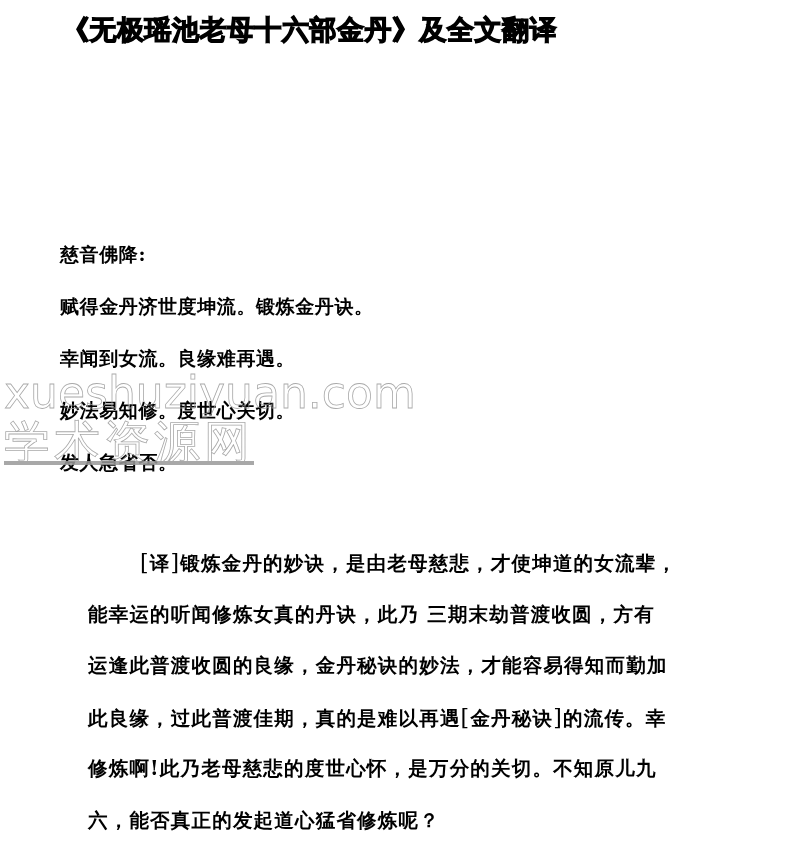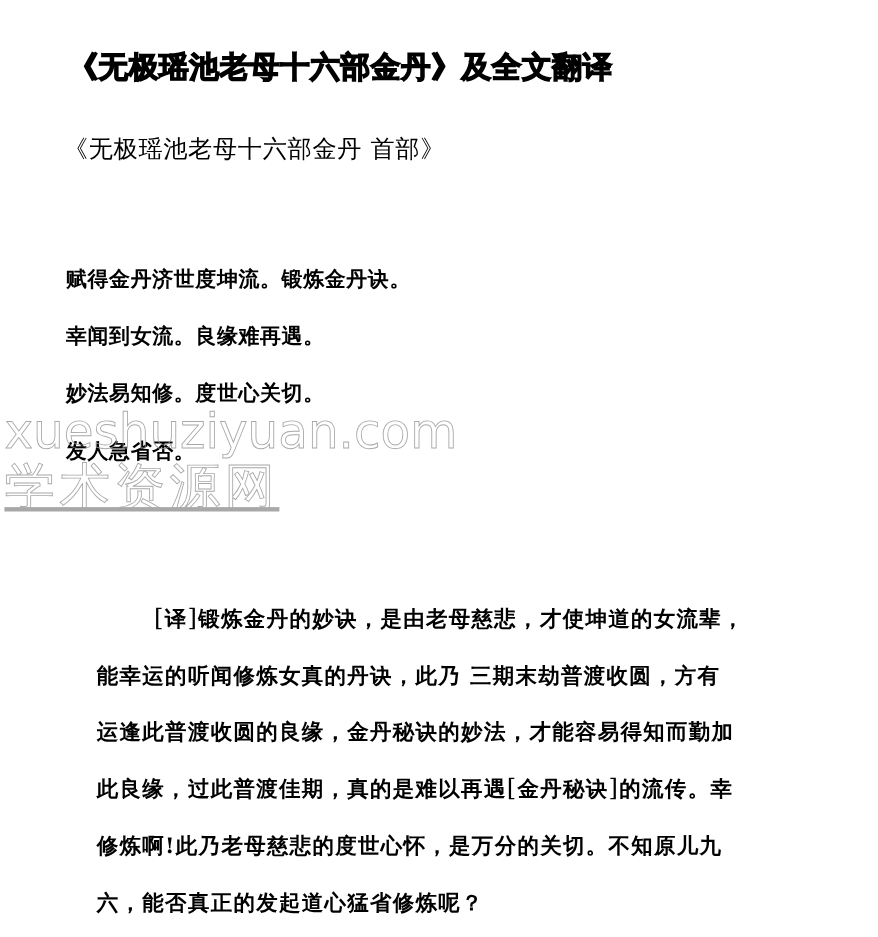--- a/index.html
+++ b/index.html
@@ -23,21 +23,20 @@
     .title {
       position: absolute;
       left: 62px;
       top: 12px;
       font-family: "DejaVu Sans", "Liberation Sans", sans-serif;
       font-size: 27px;
       font-weight: 900;
       letter-spacing: 0.5px;
       line-height: 36px;
       white-space: nowrap;
-      margin-top: 32px;
       -webkit-text-stroke: 1.2px #000;
     }
     .subtitle {
       position: absolute;
       left: 58px;
       top: 121px;
       font-size: 22px;
       line-height: 32px;
       white-space: nowrap;
       letter-spacing: 0.6px;
@@ -102,23 +101,23 @@
       text-decoration: underline;
     }
   </style>
 </head>
 <body>
 
 <div class="page">
 
   <div class="title">《无极瑶池老母十六部金丹》及全文翻译</div>
 
-  <div class="subtitle">《无极瑶池老母十六部金丹 首部》</div>
 
   <div class="verse">
+    <div>慈音佛降:</div>
     <div>赋得金丹济世度坤流。锻炼金丹诀。</div>
     <div>幸闻到女流。良缘难再遇。</div>
     <div>妙法易知修。度世心关切。</div>
     <div>发人急省否。</div>
   </div>
 
   <div class="translation">
     <div class="first">
       <span class="bracket">[</span><span>译</span><span class="bracket">]</span><span>锻炼金丹的妙诀，是由老母慈悲，才使坤道的女流辈，</span>
     </div>

